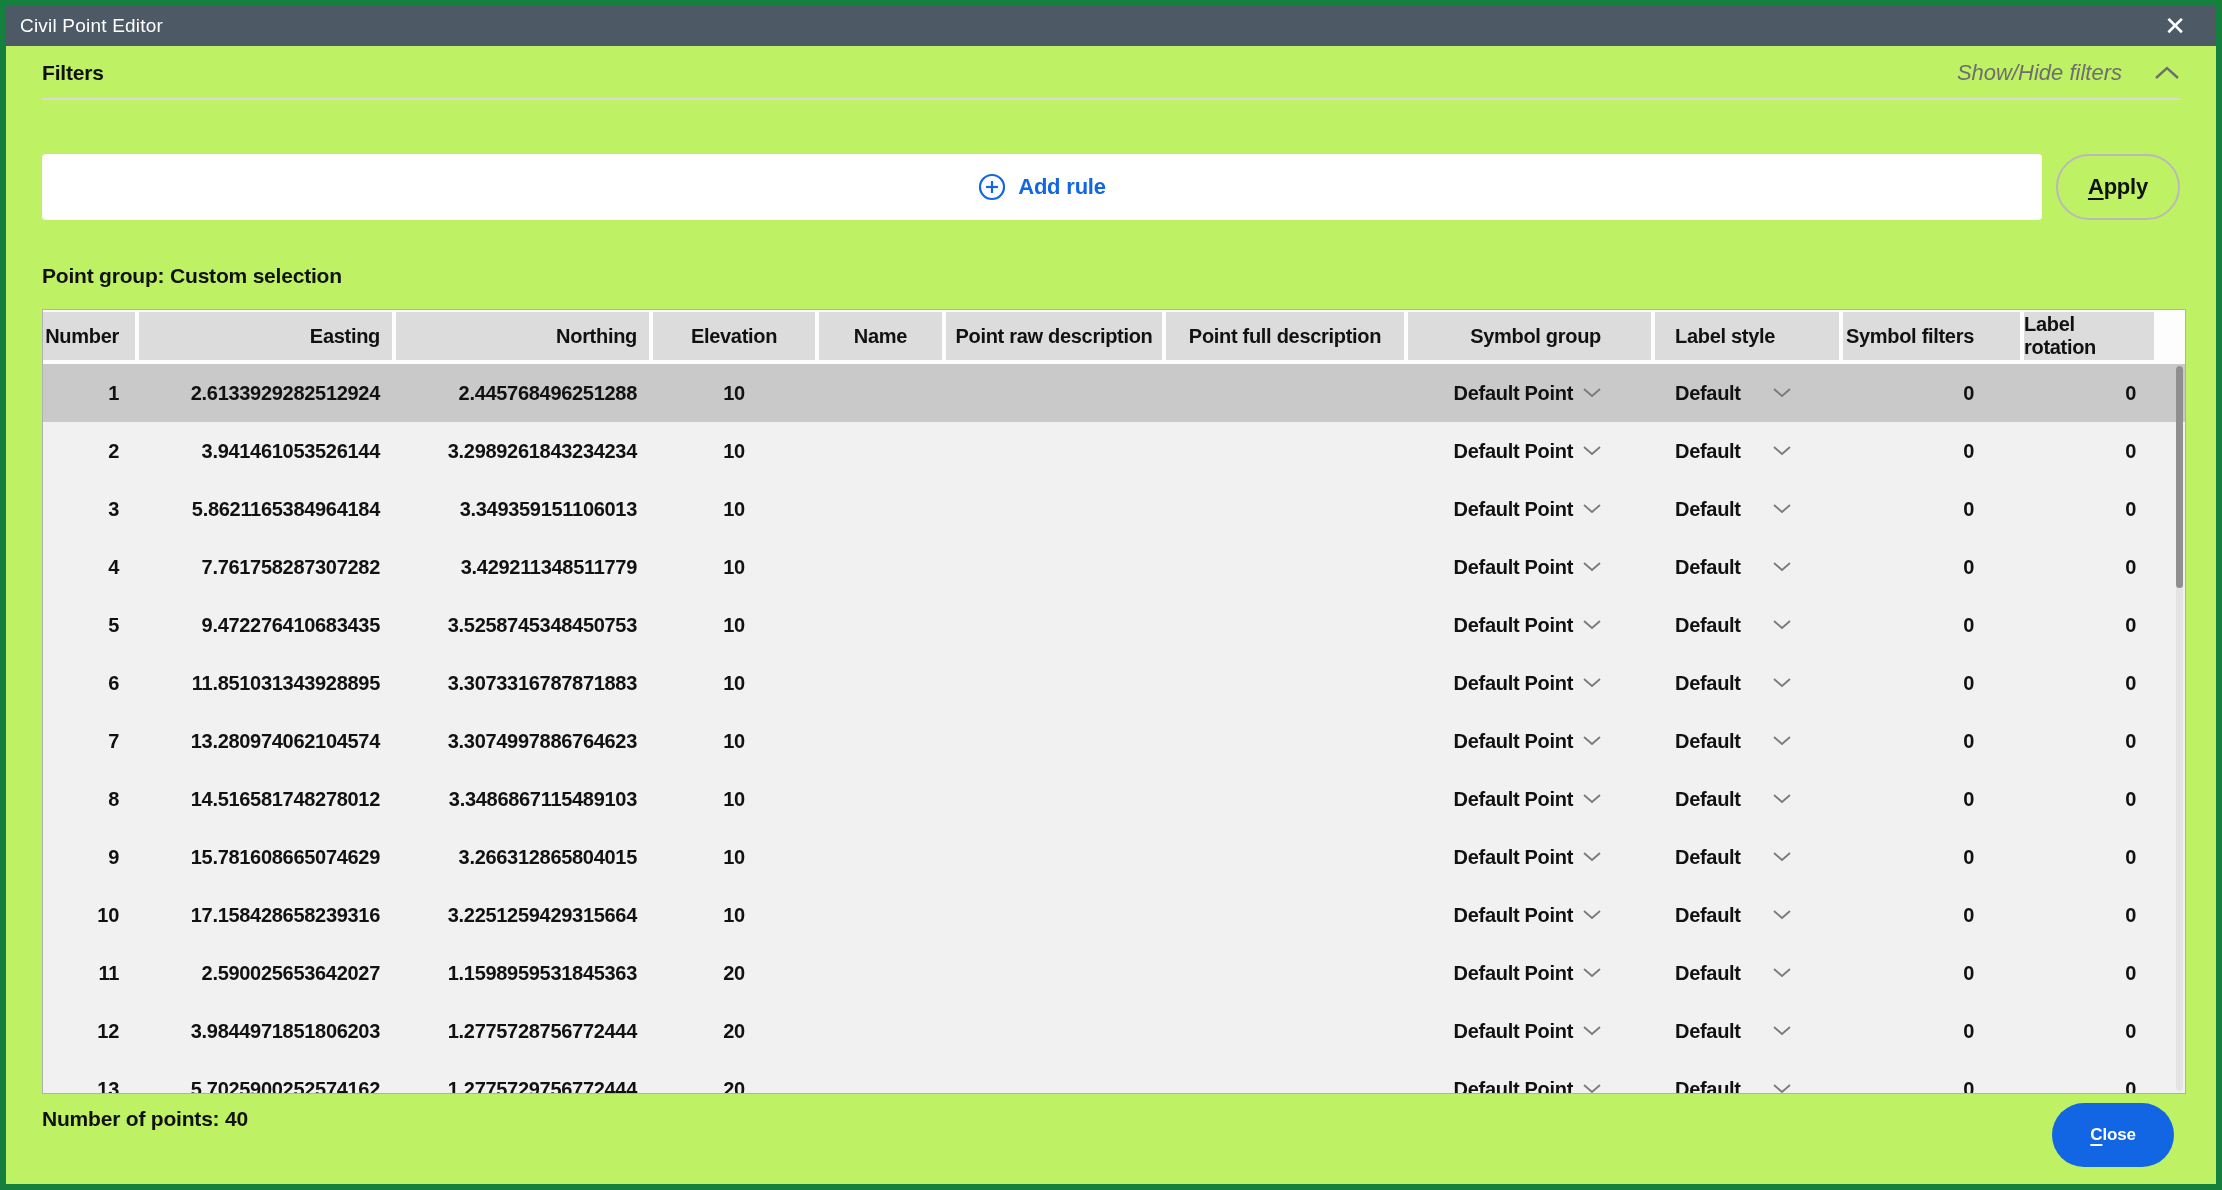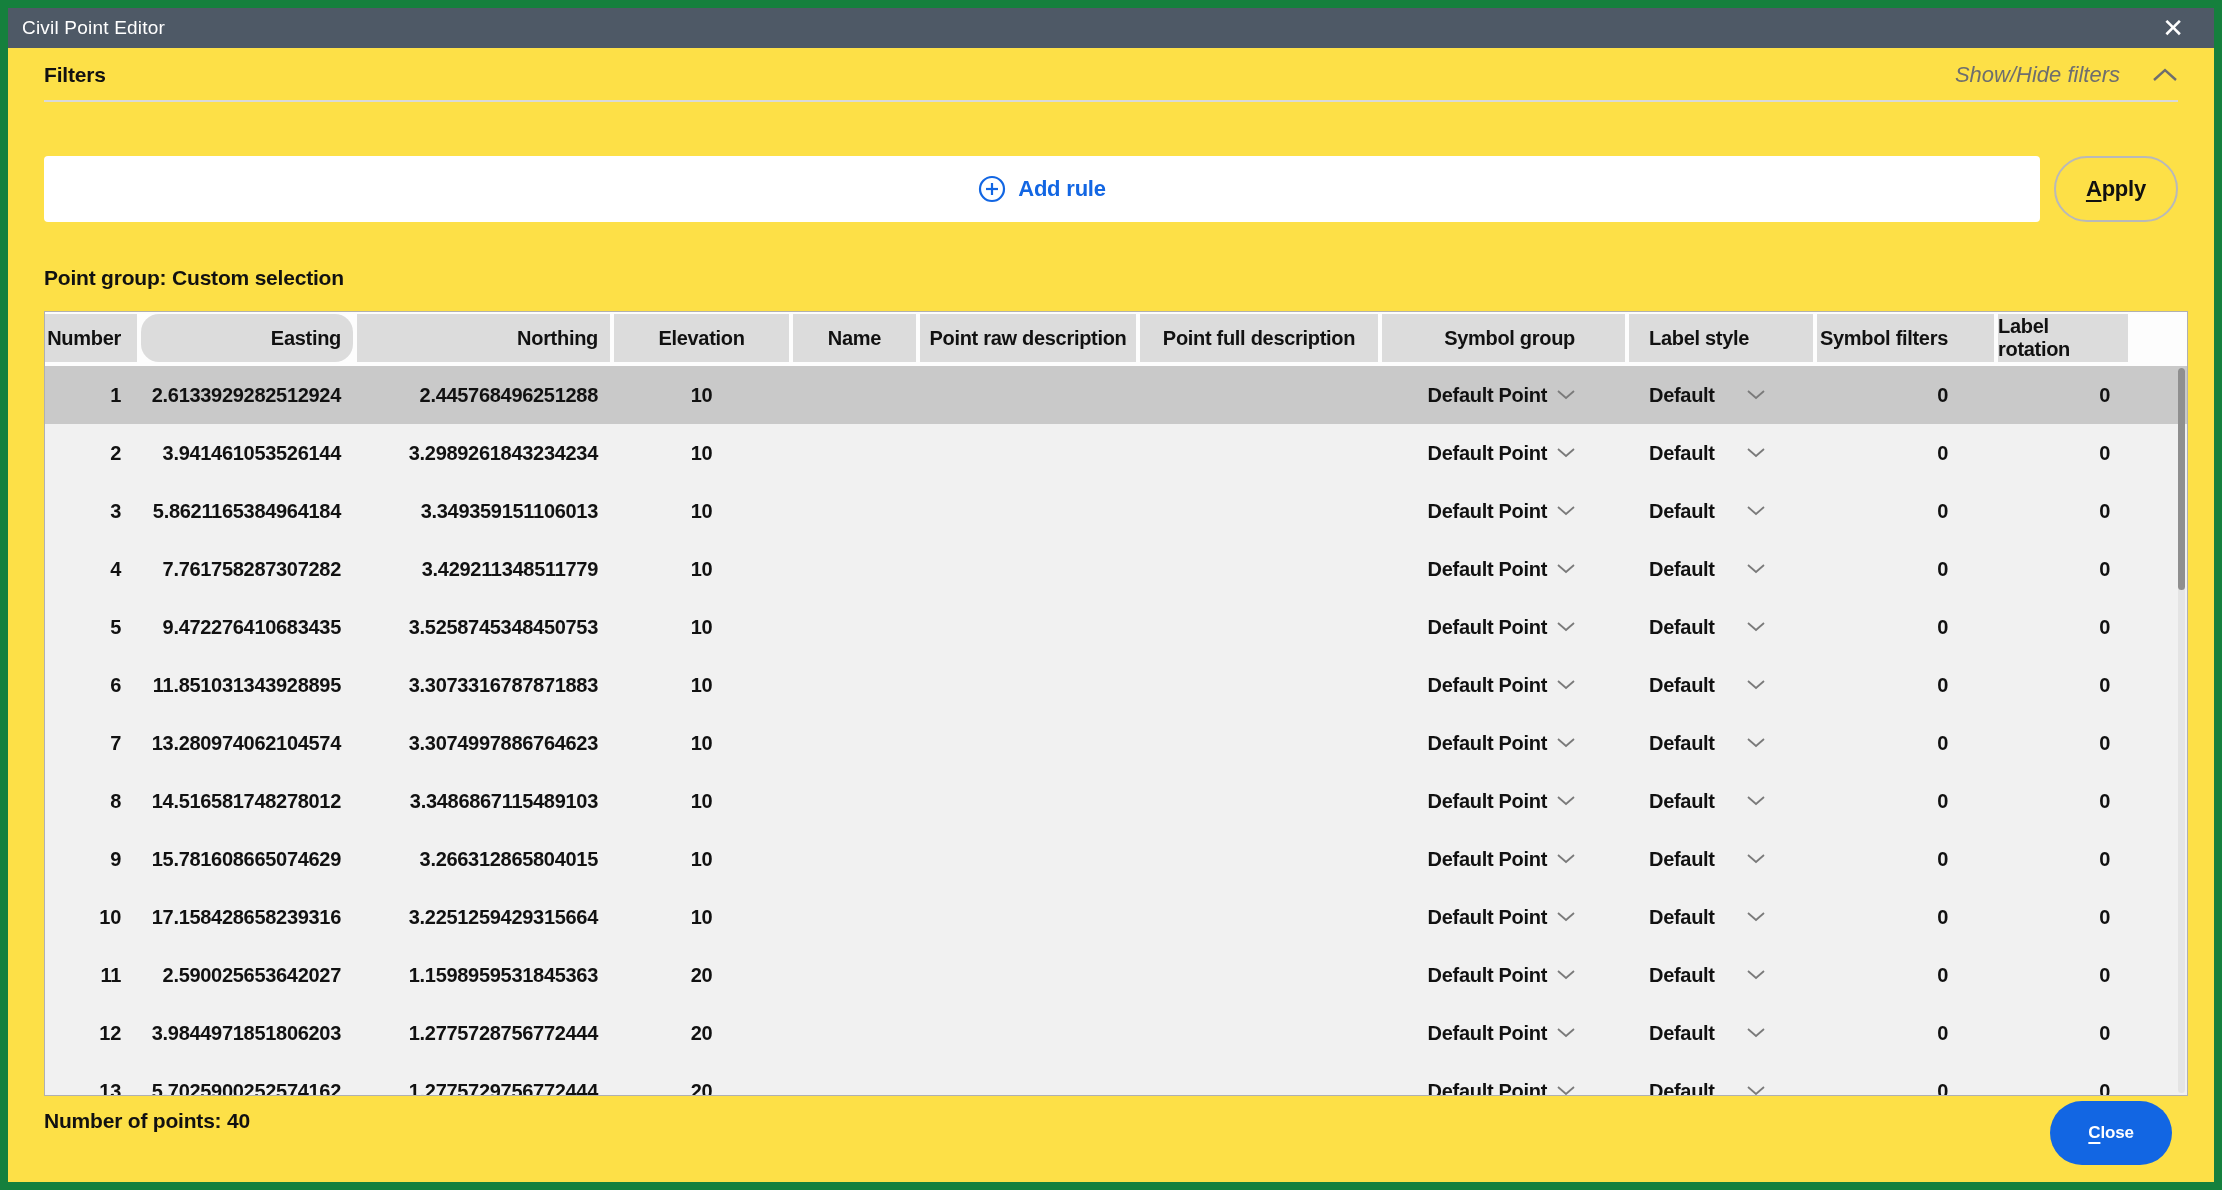--- a/index.html
+++ b/index.html
@@ -3,22 +3,22 @@
 <meta charset="utf-8">
 <style>
   * { margin:0; padding:0; box-sizing:border-box; }
   html,body { width:2222px; height:1190px; }
   body {
     font-family: "Liberation Sans", sans-serif;
     background:#e8e8e8;
   }
   .window {
     width:2222px; height:1190px;
-    background:#fde047;
-    border:8px solid #15803d;
+    background:#bef264;
+    border:6px solid #15803d;
     position:relative;
     overflow:hidden;
   }
   
   .titlebar {
     height:40px; background:#4e5966;
     display:flex; align-items:center; justify-content:space-between;
     padding:0 26px 0 14px;
   }
   .titlebar .title { color:#ffffff; font-size:19px; font-weight:400; letter-spacing:.2px; }
@@ -87,23 +87,23 @@
     display:flex; gap:4px; height:58px; align-items:center;
     background:#f1f1f1;
   }
   .trow.selected { background:#c9c9c9; }
   .cell {
     height:58px; display:flex; align-items:center;
     font-size:20px; font-weight:700; color:#111; letter-spacing:-.3px;
     overflow:hidden; white-space:nowrap;
   }
   .c0{width:92px; justify-content:flex-end; padding-right:16px;}
-  .c1{width:212px; justify-content:flex-end; padding-right:12px;border-radius:18px;}
+  .c1{width:253px; justify-content:flex-end; padding-right:12px;}
   .c2{width:253px; justify-content:flex-end; padding-right:12px;}
-  .c3{width:175px; justify-content:center;}
+  .c3{width:162px; justify-content:center;}
   .c4{width:123px;}
   .c5{width:216px;}
   .c6{width:238px;}
   .c7{width:243px; justify-content:flex-end; padding-right:50px; gap:10px; cursor:pointer;}
   .c8{width:184px; justify-content:flex-start; padding-left:20px; gap:32px; cursor:pointer;}
   .c9{width:177px; justify-content:flex-end; padding-right:46px;}
   .c10{width:130px; justify-content:flex-end; padding-right:18px;}
   
   .vscroll {
     position:absolute; top:56px; right:2px; bottom:2px; width:7px;

